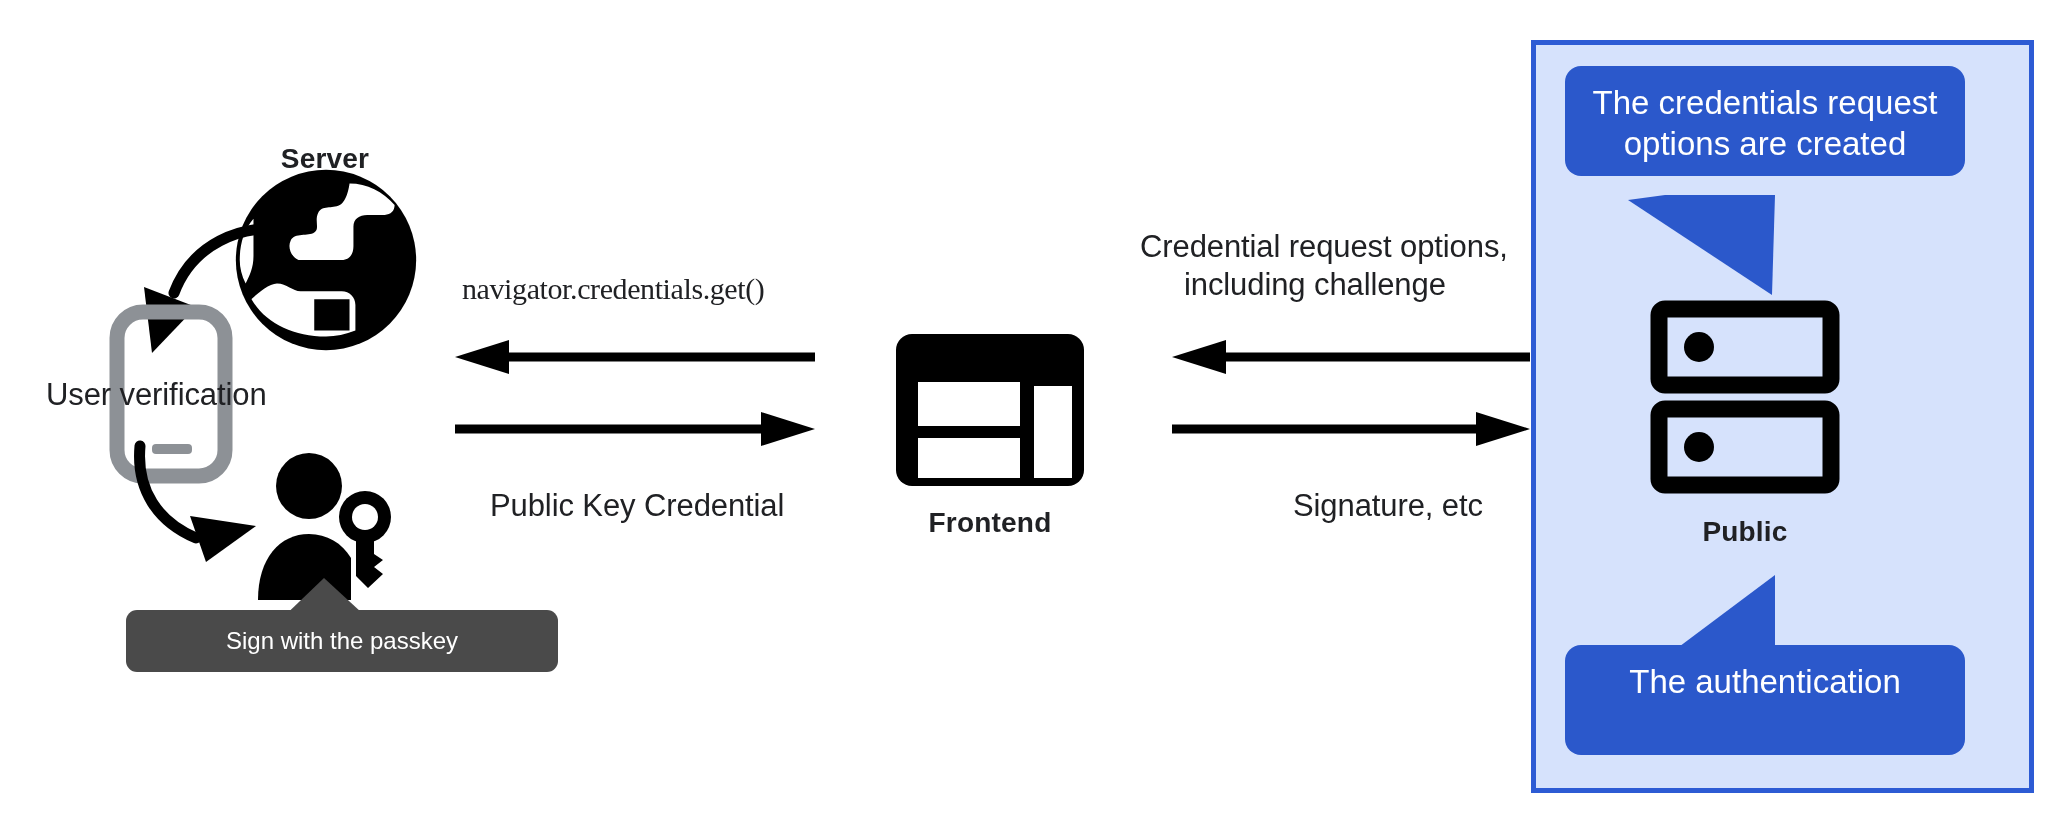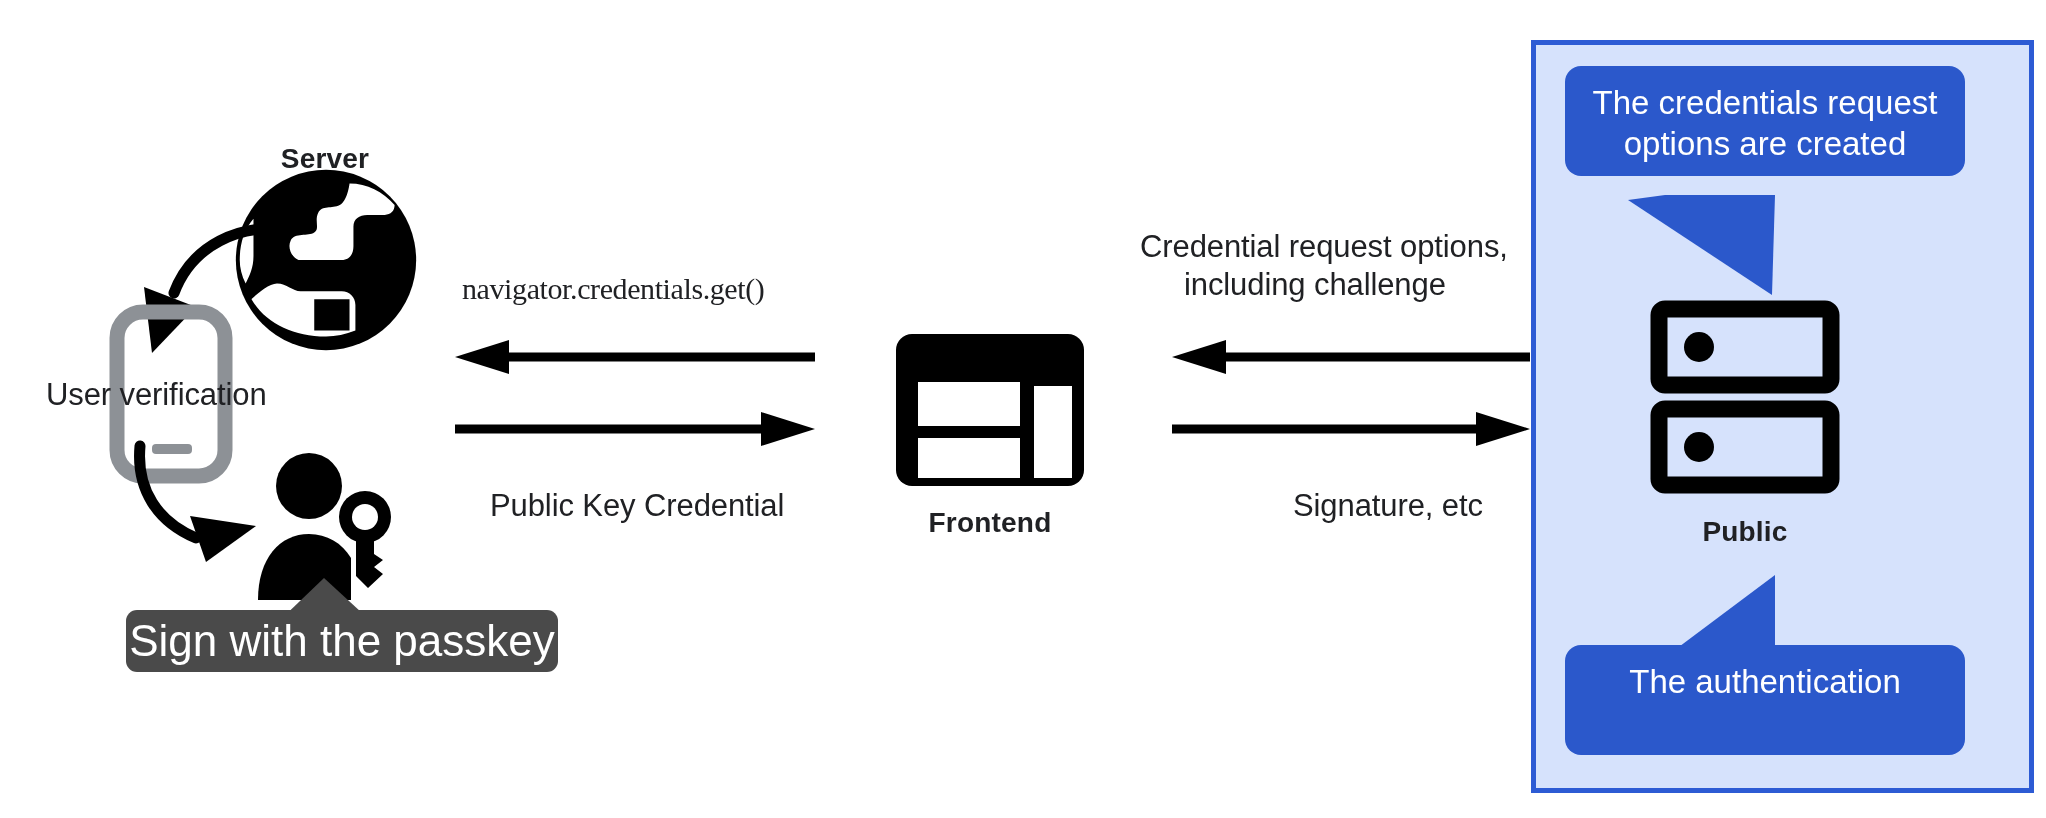--- a/index.html
+++ b/index.html
@@ -64,21 +64,21 @@
 
   
   #passkey-tooltip {
     left: 126px;
     top: 610px;
     width: 432px;
     height: 62px;
     background: #4A4A4A;
     color: #ffffff;
     border-radius: 11px;
-    font-size: 44px;
+    font-size: 24px;
     line-height: 62px;
     text-align: center;
     box-sizing: border-box;
   }
 
   svg { display: block; overflow: visible; }
 </style>
 </head>
 <body>
 

